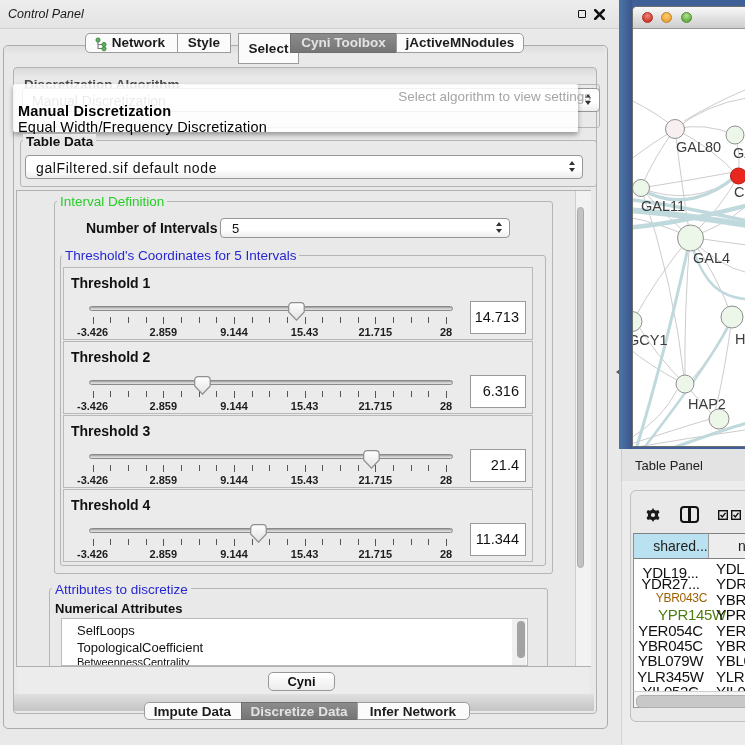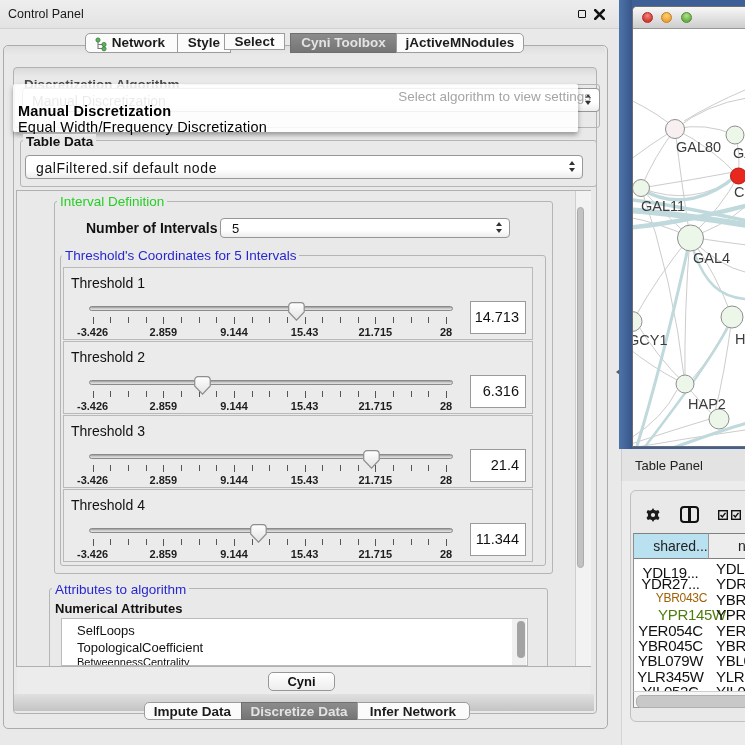--- a/index.html
+++ b/index.html
@@ -1,19 +1,19 @@
 <!DOCTYPE html>
 <html><head><meta charset="utf-8"><style>
 html,body{margin:0;padding:0;}
 body{width:745px;height:745px;overflow:hidden;background:#e9e9e9;
  font-family:"Liberation Sans",sans-serif;position:relative;}
 .abs{position:absolute;}
 
 #titlebar{position:absolute;left:0;top:0;width:620px;height:28px;
- background:linear-gradient(#eeeeee,#e3e3e3);border-bottom:1px solid #d2d2d2;}
+ background:linear-gradient(#eeeeee,#e3e3e3);border-bottom:1px solid #d2d2d2;font-style:italic;}
 #titlebar .t{position:absolute;left:8px;top:7px;font-size:12.5px;color:#1a1a1a;}
 #fbtn{position:absolute;left:578px;top:10px;width:8px;height:8px;border:1.4px solid #111;border-radius:1px;box-sizing:border-box;}
 
 #outerpane{position:absolute;left:3px;top:45px;width:603px;height:682px;
  border:1px solid #ababab;border-radius:5px;background:#e9e9e9;}
 #topshade{position:absolute;left:4px;top:46px;width:601px;height:9px;
  background:linear-gradient(#dedede,#e9e9e9);border-radius:5px 5px 0 0;}
 #innerpane{position:absolute;left:13px;top:67px;width:582px;height:645px;
  border:1px solid #b2b2b2;border-radius:4px;background:linear-gradient(#dadada,#e9e9e9 9px);}
 #botshade{position:absolute;left:14px;top:694px;width:580px;height:17px;
@@ -28,21 +28,21 @@
 .arrows{position:absolute;width:7px;}
 .arrows .up{width:0;height:0;border-left:3.5px solid transparent;border-right:3.5px solid transparent;
  border-bottom:4.5px solid #333;margin-bottom:2.5px;}
 .arrows .dn{width:0;height:0;border-left:3.5px solid transparent;border-right:3.5px solid transparent;
  border-top:4.5px solid #333;}
 .gtitle{position:absolute;font-size:13.5px;background:#e9e9e9;padding:0 3px;white-space:nowrap;}
 .group{position:absolute;box-sizing:border-box;border:1px solid #b5b5b5;border-radius:3px;}
 
 .tpanel{position:absolute;left:63px;width:470px;height:73px;box-sizing:border-box;
  border:1px solid #b9b9b9;background:#ebebeb;}
-.tlabel{position:absolute;left:7px;top:7px;font-size:14px;font-weight:normal;color:#111;}
+.tlabel{position:absolute;left:7px;top:7px;font-size:14px;font-weight:bold;color:#111;}
 .groove{position:absolute;left:25px;top:37.5px;width:364px;height:5px;border:1px solid #8a8a8a;
  border-radius:3px;background:linear-gradient(#989898,#c9c9c9 45%,#e4e4e4);box-sizing:border-box;}
 .ticks{position:absolute;left:0;top:49px;height:8px;width:100%;}
 .ticks i{position:absolute;top:0;width:1.2px;background:#555;}
 .tick-lab{position:absolute;top:57.5px;width:60px;text-align:center;font-size:11px;font-weight:bold;color:#1d1d1d;}
 .thumb{position:absolute;top:33.5px;}
 .vbox{position:absolute;width:56px;height:33px;box-sizing:border-box;border:1px solid #9a9a9a;
  background:#fff;font-size:14.5px;color:#111;text-align:right;line-height:31px;padding-right:6px;}
 
 .vsb-track{position:absolute;background:#f2f2f2;border-left:1px solid #cdcdcd;}
@@ -71,21 +71,21 @@
 <div id="fbtn"></div>
 <svg class="abs" style="left:594px;top:9px;" width="11" height="11" viewBox="0 0 11 11">
 <path d="M1.2,1.2 L9.8,9.8 M9.8,1.2 L1.2,9.8" stroke="#111" stroke-width="2.6" stroke-linecap="round"></path>
   </svg>
 <div id="outerpane"></div>
 <div id="topshade"></div>
 <div id="innerpane"></div>
 <div id="botshade"></div>
 <div class="seg" style="left:85px;top:33px;width:93px;height:19.5px;border-radius:5px 0 0 5px;padding-left:14px;">Network</div>
 <div class="seg" style="left:177px;top:33px;width:54px;height:19.5px;">Style</div>
-<div class="seg" style="left:224px;top:33px;width:61px;height:17px;">Select</div>
+<div class="seg" style="left:238px;top:33px;width:61px;height:31px;">Select</div>
 <div class="seg dark" style="left:290px;top:33px;width:107px;height:19.5px;">Cyni Toolbox</div>
 <div class="seg" style="left:396px;top:33px;width:128px;height:19.5px;border-radius:0 5px 5px 0;">jActiveMNodules</div>
 <svg class="abs" style="left:94px;top:37px;" width="16" height="15" viewBox="0 0 16 15">
 <path d="M4,3.5 V12 M4,7.5 H9 M4,11.5 H9" stroke="#7a7a7a" stroke-width="1.1" fill="none"></path>
 <circle cx="4" cy="3" r="2.1" fill="#5cb35c" stroke="#357a38" stroke-width="0.8"></circle>
 <circle cx="10" cy="7.5" r="2.1" fill="#5cb35c" stroke="#357a38" stroke-width="0.8"></circle>
 <circle cx="10" cy="11.8" r="2.1" fill="#5cb35c" stroke="#357a38" stroke-width="0.8"></circle>
   </svg>
 <div class="group" style="left:14px;top:84px;width:586px;height:44px;"></div>
 <div class="gtitle" style="left:21px;top:77px;color:#4a4a4a;font-weight:bold;">Discretization Algorithm</div>
@@ -291,21 +291,21 @@
 <stop offset="0" stop-color="#ffffff"></stop>
           <stop offset="0.5" stop-color="#f0f0f0"></stop>
           <stop offset="1" stop-color="#e3e3e3"></stop>
         </linearGradient>
       </defs>
 <path d="M4.2,0.7 h8.6 a3.4,3.4 0 0 1 3.4,3.4 v5.8 L8.5,18.2 L0.7,9.9 V4.1 a3.4,3.4 0 0 1 3.5,-3.4 z" fill="url(#tg489)" stroke="#8e8e8e" stroke-width="1.2"></path>
     </svg>
 </div>
 <div class="vbox" style="left:470px;top:523px;">11.344</div>
 <div class="group" style="left:49px;top:588px;width:499px;height:90px;"></div>
-<div class="gtitle" style="left:52px;top:582px;color:#2727d2;">Attributes to algorithm</div>
+<div class="gtitle" style="left:52px;top:582px;color:#2727d2;">Attributes to discretize</div>
 <div class="abs" style="left:55px;top:601px;font-size:13px;font-weight:bold;color:#111;">Numerical Attributes</div>
 <div class="abs" style="left:61px;top:618px;width:467px;height:48px;background:#fff;border:1px solid #bbb;box-sizing:border-box;overflow:hidden;">
 <div style="position:absolute;left:15px;top:4px;font-size:13px;color:#111;">SelfLoops</div>
 <div style="position:absolute;left:15px;top:20.5px;font-size:13px;color:#111;">TopologicalCoefficient</div>
 <div style="position:absolute;left:15px;top:37px;font-size:11px;color:#111;">BetweennessCentrality</div>
 <div style="position:absolute;right:1px;top:0;width:14px;height:100%;background:#f0f0f0;"></div>
 <div style="position:absolute;right:2.5px;top:2px;width:8px;height:37px;background:#a3a3a3;border-radius:4px;"></div>
 </div>
 <div class="abs" style="left:17px;top:666px;width:573px;height:28px;background:#ececec;"></div>
 <div class="abs" style="left:16px;top:666px;width:575px;height:1px;background:#b0b0b0;"></div>

